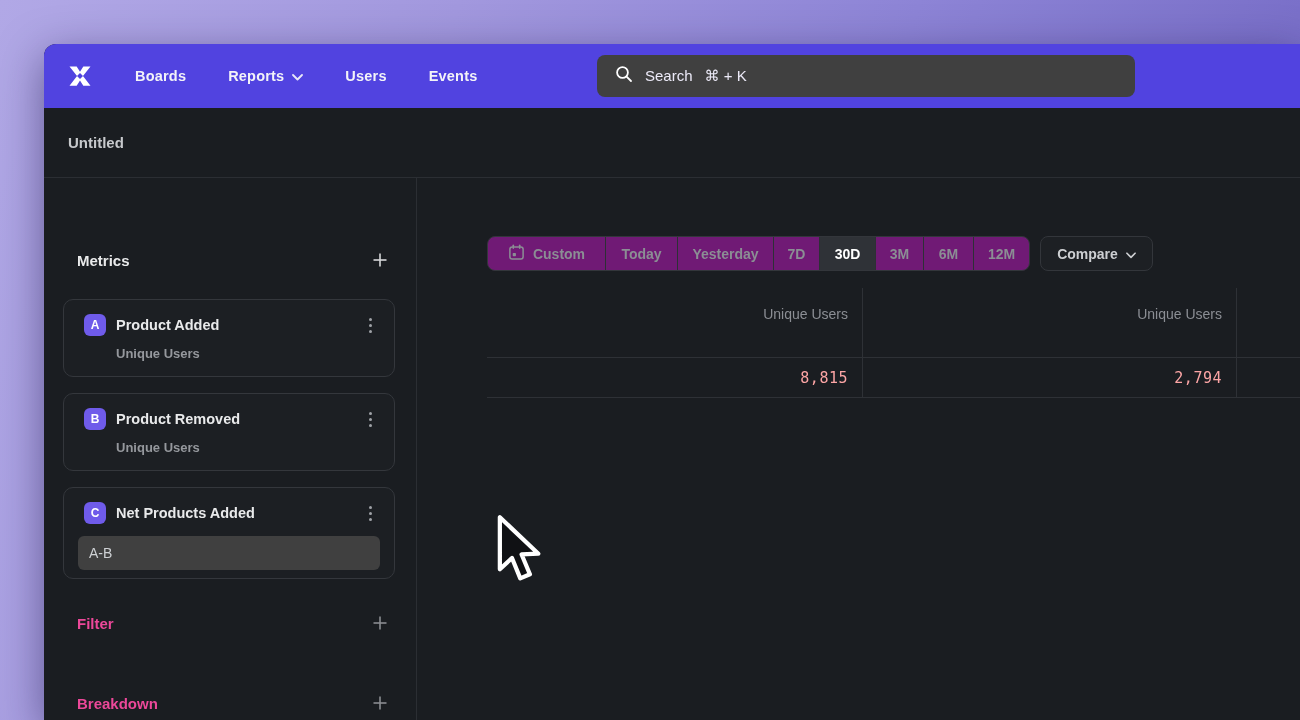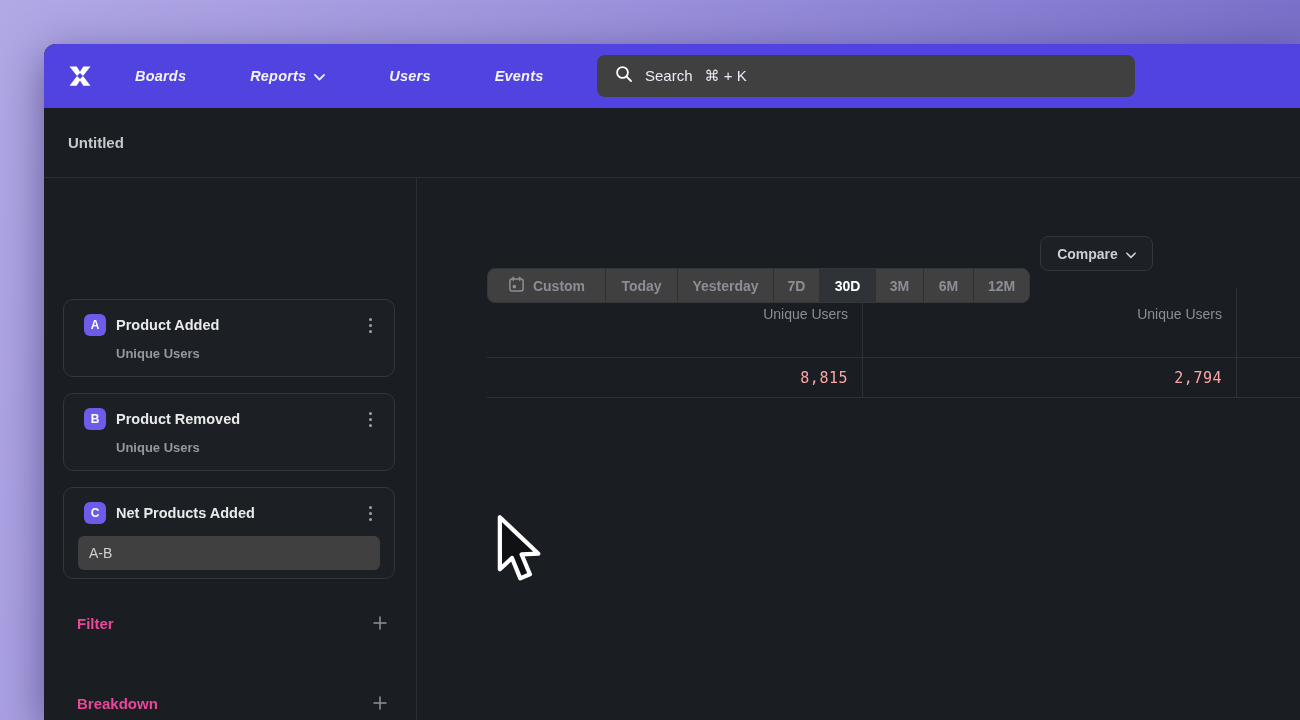--- a/index.html
+++ b/index.html
@@ -13,21 +13,21 @@
     position:absolute; left:44px; top:44px; width:1256px; height:676px;
     background:#1a1d21; border-radius:12px 0 0 0; overflow:hidden;
     box-shadow:0 12px 44px rgba(25,18,70,.5);
   }
   
   .nav {
     position:absolute; left:0; top:0; width:100%; height:64px;
     background:#5143e0; display:flex; align-items:center;
   }
   .logo { width:36px; height:34px; margin-left:18px; display:flex; align-items:center; justify-content:center; }
-  .nav-items { display:flex; margin-left:37px; gap:64px;font-style:italic; }
+  .nav-items { display:flex; margin-left:37px; gap:42px; }
   .nav-item { color:#f3f3f8; font-size:14.5px; font-weight:600; letter-spacing:.2px; display:flex; align-items:center; gap:8px; cursor:default; }
   .search {
     position:absolute; left:553px; top:11px; width:538px; height:42px;
     background:#404040; border-radius:8px; display:flex; align-items:center; padding-left:18px; gap:12px;
   }
   .search-text { color:#eceaf8; font-size:15px; display:flex; gap:12px; }
   
   .report-header {
     position:absolute; left:0; top:64px; width:100%; height:70px;
     border-bottom:1px solid #2b2e33; display:flex; align-items:center; padding-left:24px;
@@ -55,21 +55,21 @@
   .kebab { width:16px; height:18px; display:flex; flex-direction:column; align-items:center; justify-content:center; gap:3px; }
   .kebab i { width:3px; height:3px; border-radius:50%; background:#9fa2a7; }
   .card-sub { color:#95989d; font-size:13px; font-weight:600; margin:10px 0 0 52px; }
   .formula {
     margin:12px 14px 0 14px; height:34px; background:#404040; border-radius:6px;
     display:flex; align-items:center; padding-left:11px; color:#ced1d4; font-size:14px;
   }
   
   .range-bar {
     position:absolute; left:443px; top:192px; height:35px; display:flex;
-    border:1px solid #33363b; border-radius:8px; overflow:hidden; background:#404040;margin-top:32px;
+    border:1px solid #33363b; border-radius:8px; overflow:hidden; background:#701a75;
   }
   .seg {
     display:flex; align-items:center; justify-content:center; gap:8px;
     color:#8b8e94; font-size:14px; font-weight:600; border-right:1px solid #2d3035;
   }
   .seg:last-child { border-right:none; }
   .seg.selected { background:#2f3237; color:#fff; font-weight:700; }
   .compare-btn {
     position:absolute; left:996px; top:192px; width:113px; height:35px;
     border:1px solid #33363b; border-radius:8px; display:flex; align-items:center; justify-content:center; gap:8px;
@@ -135,20 +135,29 @@
       </span>
     </div>
   </div>
 
   <div class="report-header">
     <span class="report-title">Untitled</span>
   </div>
 
   <div class="sidebar">
 
+    <div class="section-head" style="top:73px;">
+      <span class="section-label">Metrics</span>
+      <span class="plus">
+        <svg width="16" height="16" viewBox="0 0 16 16">
+            <line x1="8" y1="1.5" x2="8" y2="14.5" stroke="#d6d8da" stroke-width="1.6"></line>
+            <line x1="1.5" y1="8" x2="14.5" y2="8" stroke="#d6d8da" stroke-width="1.6"></line>
+          </svg>
+      </span>
+    </div>
 
     <div class="card" style="top:121px; height:78px;">
       <div class="card-row">
         <span class="badge">A</span>
         <span class="card-title">Product Added</span>
         <span class="kebab">
             <i></i>
             <i></i>
             <i></i>
           </span>

